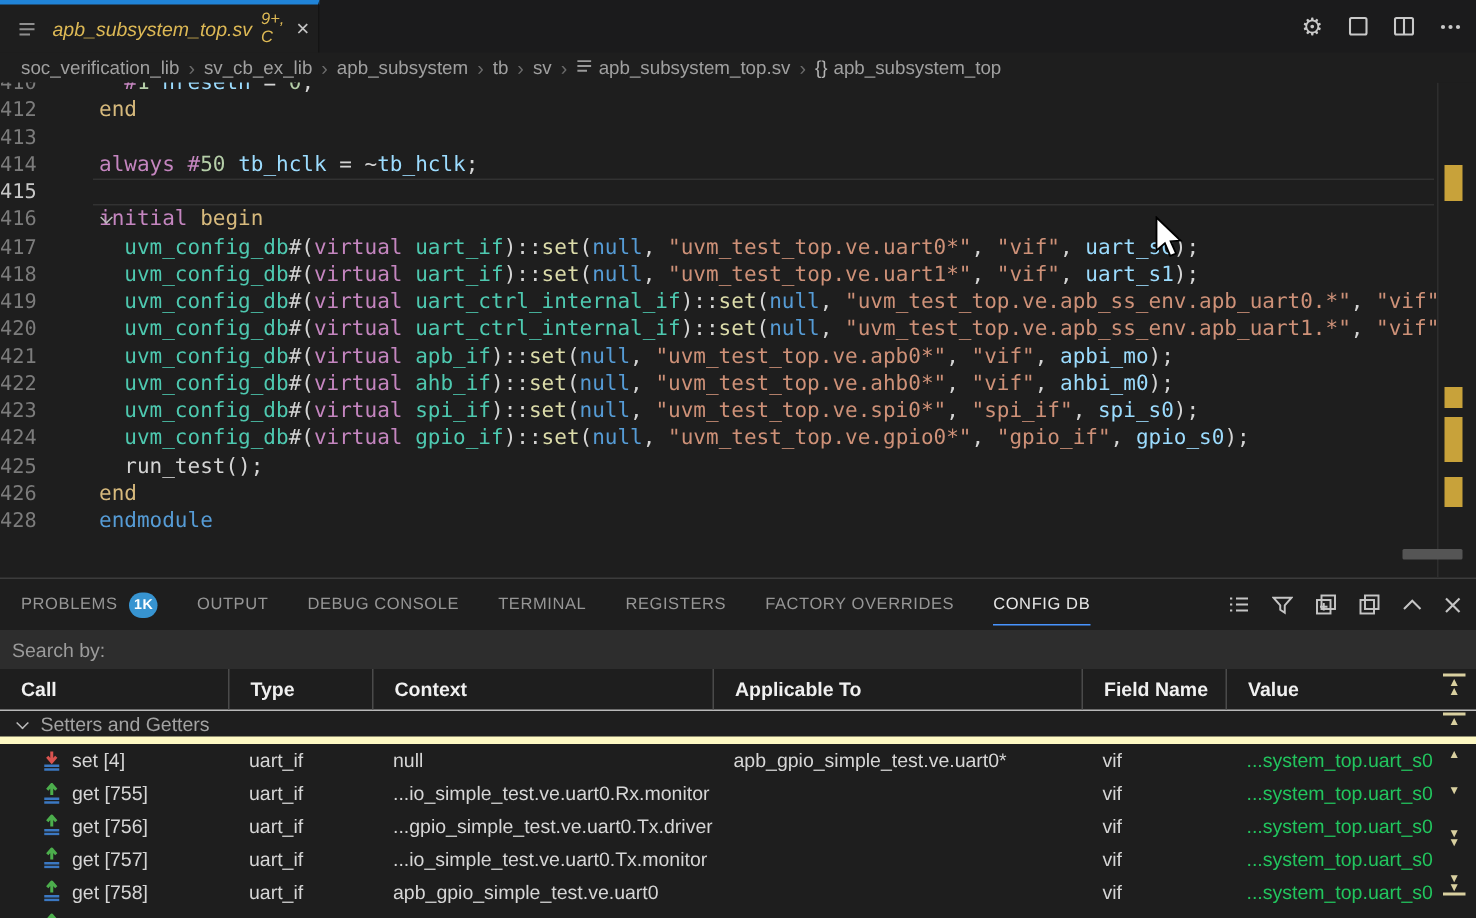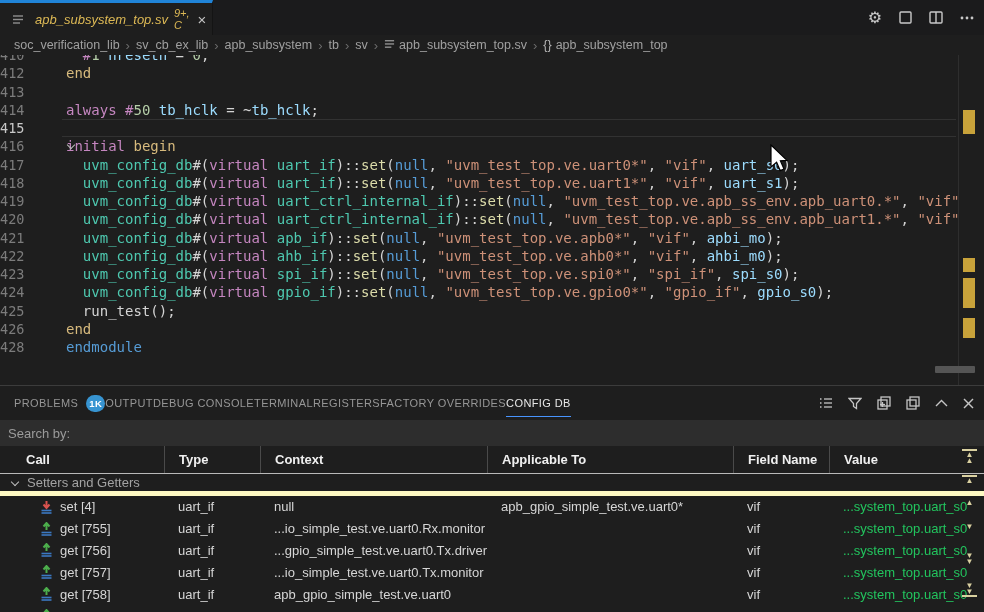--- a/index.html
+++ b/index.html
@@ -50,34 +50,34 @@
   .tok-vr  { color:#9cdcfe; }
   .tok-blk { color:#d7ba7d; }
   .ruler { position:absolute; right:0; top:0; width:26px; height:330px; border-left:1px solid #2e2e2e; background:#1e1e1e; }
   .ruler-mark { position:absolute; left:4px; width:12px; background:#c8a23a; }
   .hscroll-thumb { position:absolute; height:7px; background:#555; top:311px; border-radius:1px; }
   
   .mouse { position:absolute; left:768px; top:144px; z-index:50; pointer-events:none; }
   
   .panel { position:absolute; left:0; top:385px; width:984px; height:227px; background:#1e1e1e;
     border-top:1px solid #3c3c3c; overflow:hidden; }
-  .panel-tabs { position:relative; height:34px; display:flex; align-items:center; padding-left:14px; }
+  .panel-tabs { position:relative; height:34px; display:flex; align-items:center; padding-left:14px; gap:26px; }
   .ptab { position:relative; height:34px; display:flex; align-items:center; font-size:11px; letter-spacing:.4px;
     color:#969696; cursor:pointer; white-space:nowrap; }
   .ptab.active { color:#e7e7e7; }
   .ptab.active::after { content:""; position:absolute; left:0; right:0; bottom:3px; height:1.5px; background:#4894fe; }
   .badge { margin-left:8px; min-width:17px; height:17px; border-radius:9px; background:#3794d1; color:#fff;
     font-size:9.5px; font-weight:bold; display:flex; align-items:center; justify-content:center; padding:0 3px; }
   .panel-actions { position:absolute; right:10px; top:0; height:34px; display:flex; align-items:center; gap:15px; }
   .panel-actions .ico { color:#c5c5c5; display:flex; cursor:pointer; }
   .searchbar { height:26px; background:#2d2d2d; display:flex; align-items:center; padding-left:8px;
     font-size:13px; color:#9b9b9b; cursor:text; }
   
   .tbl { position:relative; font-size:13px; }
-  .tgrid { display:grid; grid-template-columns:152px 96px 227px 246px 96px 1fr;padding-left:12px; }
+  .tgrid { display:grid; grid-template-columns:152px 96px 227px 246px 96px 1fr; }
   .thead { height:28px; border-bottom:1px solid #b9b9b9; }
   .thead .hcell { display:flex; align-items:center; padding-left:14px; color:#f0f0f0; font-weight:bold; cursor:pointer; }
   .thead .hcell + .hcell { border-left:1px solid #4a4a4a; }
   .group-row { height:22px; display:flex; align-items:center; padding-left:10px; color:#a3a3a3;
     border-bottom:5px solid #fef9c3; cursor:pointer; }
   .group-row .chev { width:6px; height:6px; border-right:1.4px solid #bdbdbd; border-bottom:1.4px solid #bdbdbd;
     transform:rotate(45deg); margin:-2px 9px 0 2px; }
   .trow { height:21.8px; color:#d6d6d6; cursor:pointer; }
   .trow > div { display:flex; align-items:center; padding-left:14px; overflow:hidden; white-space:nowrap; }
   .cell-call { padding-left:28px !important; gap:7px; }

